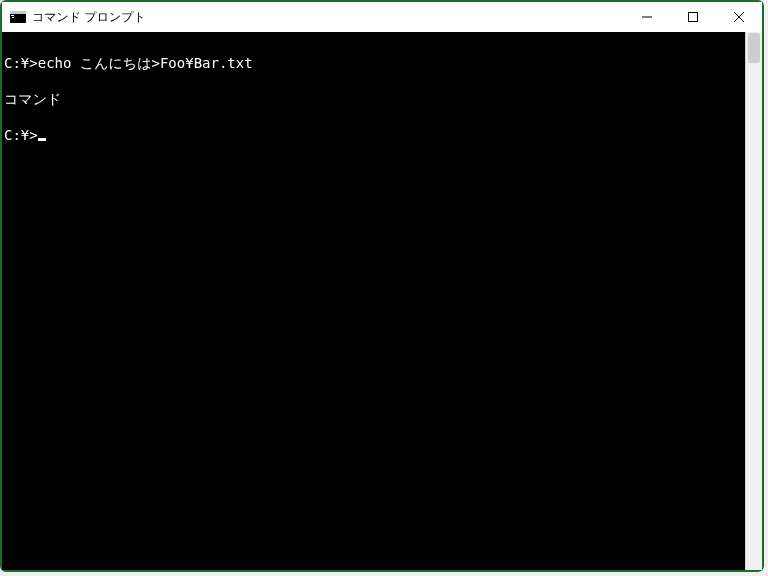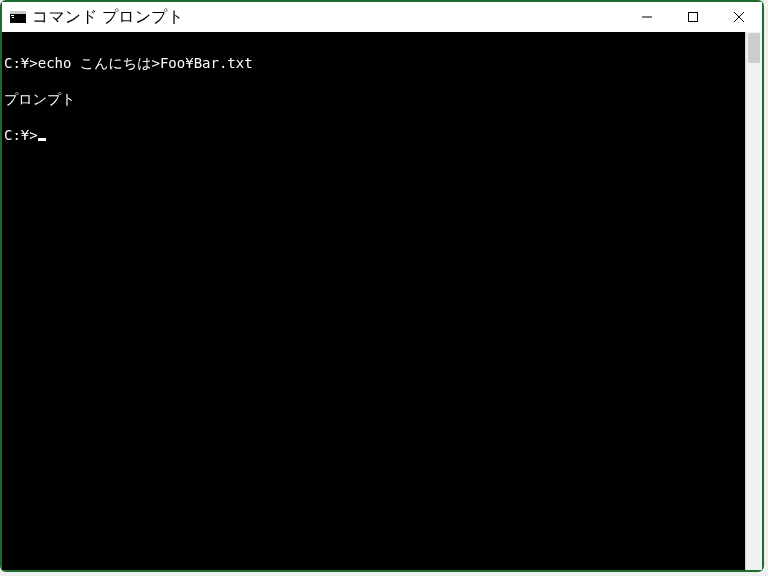--- a/index.html
+++ b/index.html
@@ -1,20 +1,20 @@
 <!DOCTYPE html>
 <html><head>
 <meta charset="utf-8">
 <style>
   html,body{margin:0;padding:0;width:768px;height:576px;font-family:"Segoe UI","Meiryo",sans-serif;background:#f0f0f0;overflow:hidden;}
   .window{position:absolute;left:0;top:0;width:764px;height:572px;border:2px solid #1a6b2d;border-radius:6px;background:#fff;box-sizing:border-box;display:flex;flex-direction:column;}
   .titlebar{height:30px;display:flex;align-items:center;background:#fff;}
   .titlebar .icon{width:16px;height:16px;margin:0 6px 0 8px;display:flex;align-items:center;justify-content:center;}
   .titlebar .icon svg{display:block;}
-  .titlebar .title{font-size:16px;color:#000;flex:0 0 auto;}
+  .titlebar .title{font-size:12px;color:#000;flex:0 0 auto;}
   .titlebar .spacer{flex:1 1 auto;}
   .winbtn{width:46px;height:30px;display:flex;align-items:center;justify-content:center;}
   .winbtn svg{display:block;}
   .client{flex:1 1 auto;display:flex;background:#fff;}
   .term{flex:1 1 auto;background:#000;color:#fff;font-family:"MS Gothic","Consolas",monospace;font-size:14px;line-height:18px;padding:4px 2px 2px 2px;white-space:pre;overflow:hidden;}
   .scrollbar{width:16px;background:#f0f0f0;position:relative;border-left:1px solid #d0d0d0;}
   .thumb{position:absolute;top:1px;left:2px;right:2px;height:30px;background:#cdcdcd;border-radius:2px;}
   .cursor{display:inline-block;width:8px;height:3px;background:#fff;vertical-align:baseline;margin-bottom:-1px;animation:blink 1s steps(1) infinite;}
   @keyframes blink{50%{opacity:0;}}
   .line{min-height:18px;}
@@ -44,18 +44,18 @@
           <rect x="0.5" y="0.5" width="9" height="9" fill="none" stroke="#000" stroke-width="1"></rect>
         </svg>
     </div>
     <div class="winbtn close">
       <svg width="10" height="10" viewBox="0 0 10 10">
           <path d="M0 0 L10 10 M10 0 L0 10" stroke="#000" stroke-width="1"></path>
         </svg>
     </div>
   </div>
   <div class="client">
-    <div class="term" id="term"><div class="line"></div><div class="line">C:¥&gt;echo こんにちは&gt;Foo¥Bar.txt</div><div class="line"></div><div class="line">プロンプト</div><div class="line"></div><div class="line">C:¥&gt;<span class="cursor"></span></div></div>
+    <div class="term" id="term"><div class="line"></div><div class="line">C:¥&gt;echo こんにちは&gt;Foo¥Bar.txt</div><div class="line"></div><div class="line">コマンド</div><div class="line"></div><div class="line">C:¥&gt;<span class="cursor"></span></div></div>
     <div class="scrollbar">
       <div class="thumb"></div>
     </div>
   </div>
 </div>
 
 </body></html>

